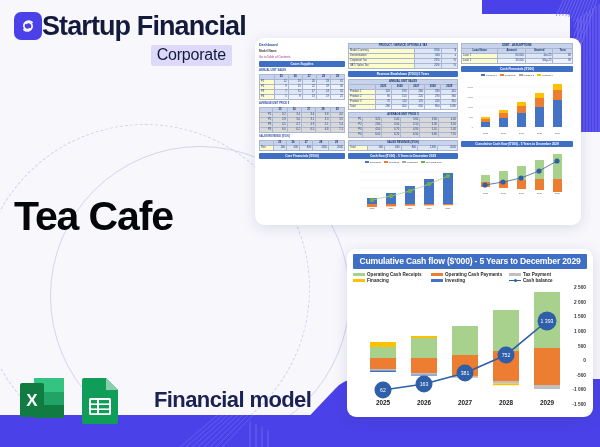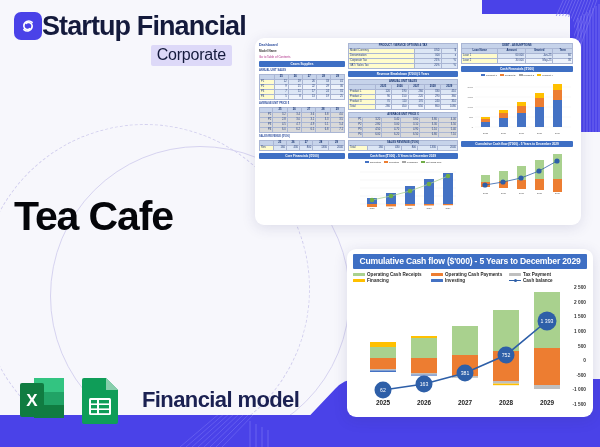--- a/index.html
+++ b/index.html
@@ -55,21 +55,21 @@
   }
 
   
   #footer {
     position: absolute; left: 18px; top: 374px;
     display: flex; align-items: center; gap: 10px;
   }
   .file-icon { width: 48px; height: 52px; flex: 0 0 auto; }
   #footer-label {
     font-size: 22px; font-weight: bold; color: #1b2152;
-    letter-spacing: -0.6px; white-space: nowrap; margin-left: 8px;
+    letter-spacing: -0.6px; white-space: nowrap; margin-left: 20px;
   }
 
   
   #dashboard-card {
     position: absolute;
     left: 255px; top: 38px;
     width: 326px; height: 187px;
     background: #ffffff;
     border-radius: 9px;
     box-shadow: 0 3px 14px rgba(50,50,110,0.13);

